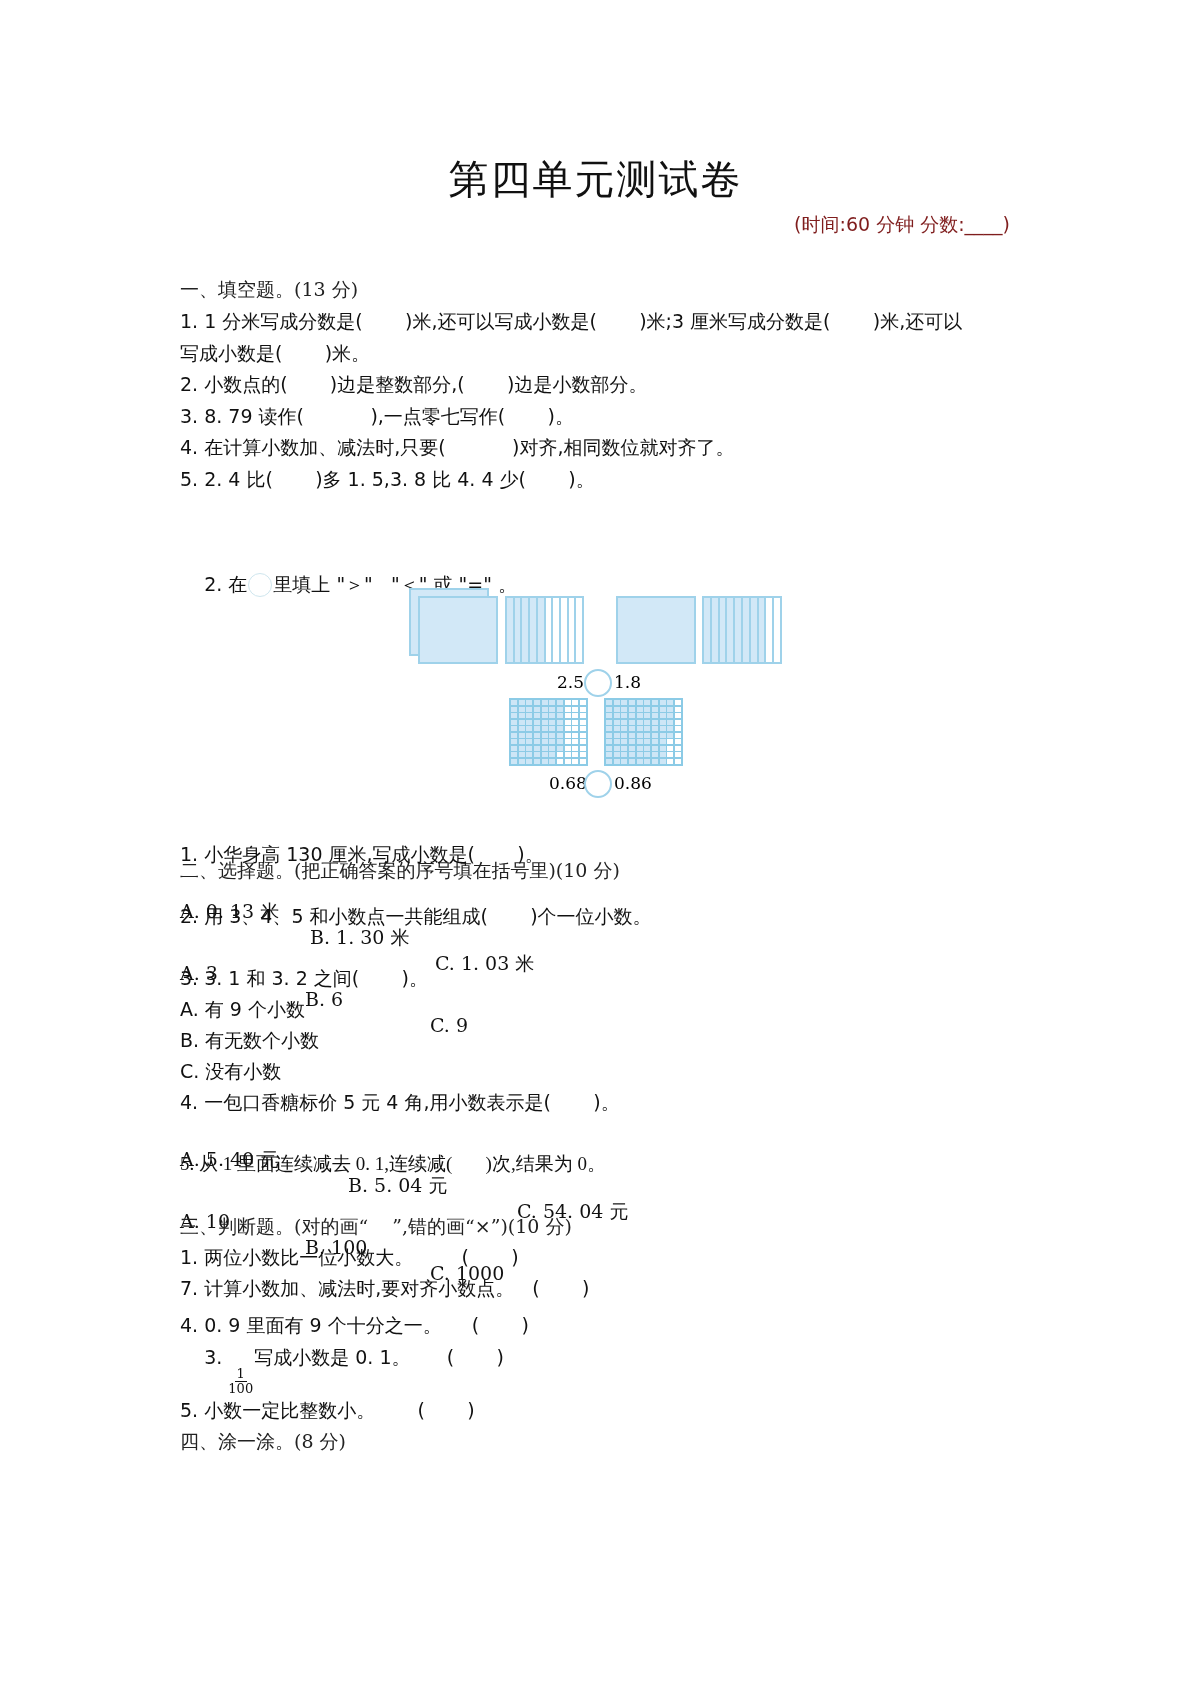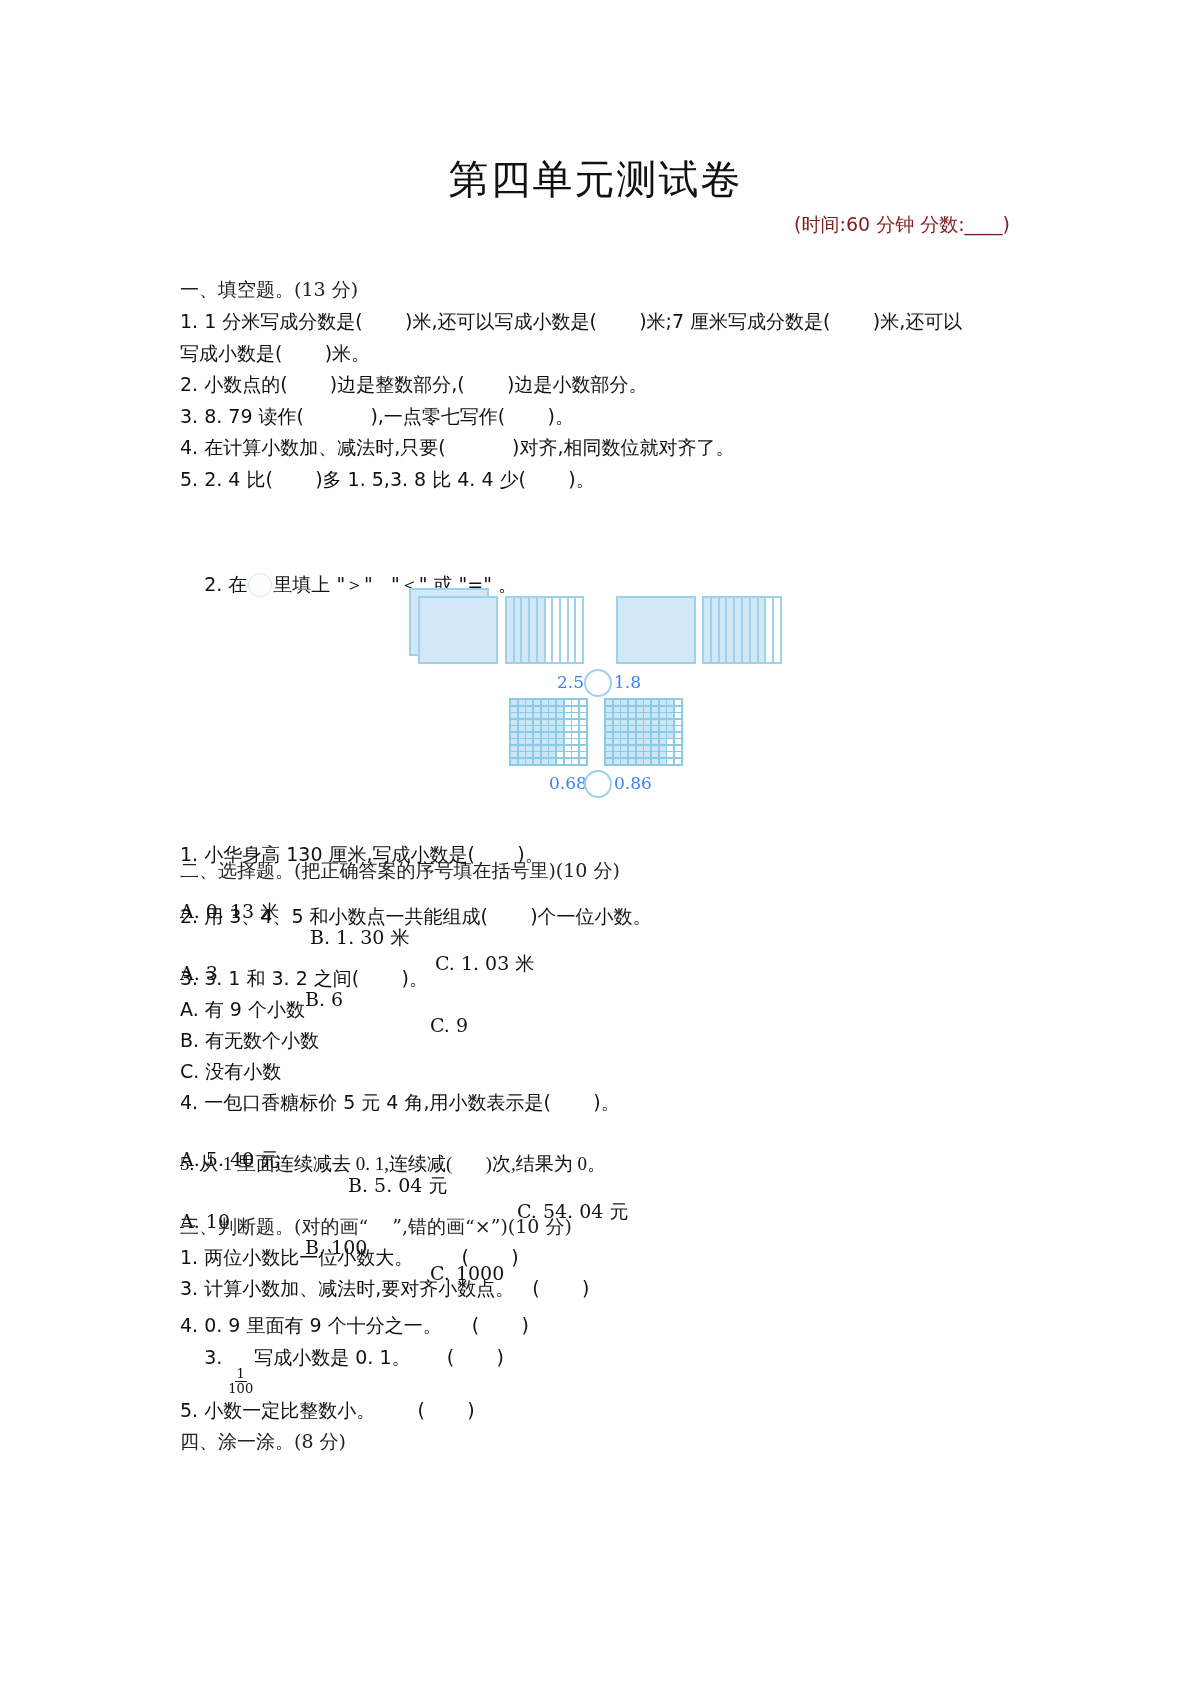--- a/index.html
+++ b/index.html
@@ -19,32 +19,32 @@
   .sq { position:absolute; background:#d2e8f7; border:2px solid #9fd2ea; box-sizing:border-box; }
   .strips { position:absolute; display:flex; border:2px solid #9fd2ea; box-sizing:border-box; }
   .strip { flex:1; border-right:2px solid #9fd2ea; }
   .strip:last-child { border-right:none; }
   .strip.f { background:#d2e8f7; }
   .grid { position:absolute; display:grid; grid-template-columns:repeat(10,1fr); grid-template-rows:repeat(10,1fr);
           border:2px solid #8ccbe6; gap:1.5px; background:#8ccbe6; box-sizing:border-box; }
   .cell { background:#ffffff; }
   .cell.f { background:#cde6f6; }
   .cmp-circle { position:absolute; border:2px solid #9fd2ea; border-radius:50%; box-sizing:border-box; }
-  .num-label { position:absolute; font-family:"DejaVu Serif","Liberation Serif",serif; font-size:17px; color:#3b82f6; }
+  .num-label { position:absolute; font-family:"DejaVu Serif","Liberation Serif",serif; font-size:17px; color:#000000; }
 </style>
 </head>
 <body>
 
 <div>
 
   <div class="title">第四单元测试卷</div>
   <div class="subtitle">(时间:60 分钟    分数:____)</div>
 
   <div class="line sec" style="top:276px;">一、填空题。(13 分)</div>
-  <div class="line" style="top:308px;">1. 1 分米写成分数是(       )米,还可以写成小数是(       )米;7 厘米写成分数是(       )米,还可以</div>
+  <div class="line" style="top:308px;">1. 1 分米写成分数是(       )米,还可以写成小数是(       )米;3 厘米写成分数是(       )米,还可以</div>
   <div class="line" style="top:340px;">写成小数是(       )米。</div>
   <div class="line" style="top:371px;">2. 小数点的(       )边是整数部分,(       )边是小数部分。</div>
   <div class="line" style="top:403px;">3. 8. 79 读作(           ),一点零七写作(       )。</div>
   <div class="line" style="top:434px;">4. 在计算小数加、减法时,只要(           )对齐,相同数位就对齐了。</div>
   <div class="line" style="top:466px;">5. 2. 4 比(       )多 1. 5,3. 8 比 4. 4 少(       )。</div>
   <div class="line" style="top:545px;">
     <span>2. 在</span><span class="circle-inline"></span><span>里填上 "＞"   "＜" 或 "=" 。</span>
   </div>
 
   <div>
@@ -317,21 +317,21 @@
   </div>
   <div class="line" style="top:1151px;font-family:Liberation Serif, serif;">5. 从 1 里面连续减去 0. 1,连续减(       )次,结果为 0。</div>
   <div class="line opt" style="top:1182px;">
     <span style="position:absolute;left:0;">A. 10</span>
     <span style="position:absolute;left:125px;">B. 100</span>
     <span style="position:absolute;left:250px;">C. 1000</span>
   </div>
 
   <div class="line sec" style="top:1213px;">三、判断题。(对的画“    ”,错的画“×”)(10 分)</div>
   <div class="line" style="top:1244px;">1. 两位小数比一位小数大。        (       )</div>
-  <div class="line" style="top:1275px;">3. 计算小数加、减法时,要对齐小数点。   (       )</div>
+  <div class="line" style="top:1275px;">7. 计算小数加、减法时,要对齐小数点。   (       )</div>
   <div class="line" style="top:1318px;">
     <span>3. </span><span class="frac"><span class="num">1</span><span>100</span></span><span>写成小数是 0. 1。      (       )</span>
   </div>
   <div class="line" style="top:1312px;">4. 0. 9 里面有 9 个十分之一。     (       )</div>
   <div class="line" style="top:1397px;">5. 小数一定比整数小。       (       )</div>
 
   <div class="line sec" style="top:1428px;">四、涂一涂。(8 分)</div>
 </div>
 
 </body></html>

